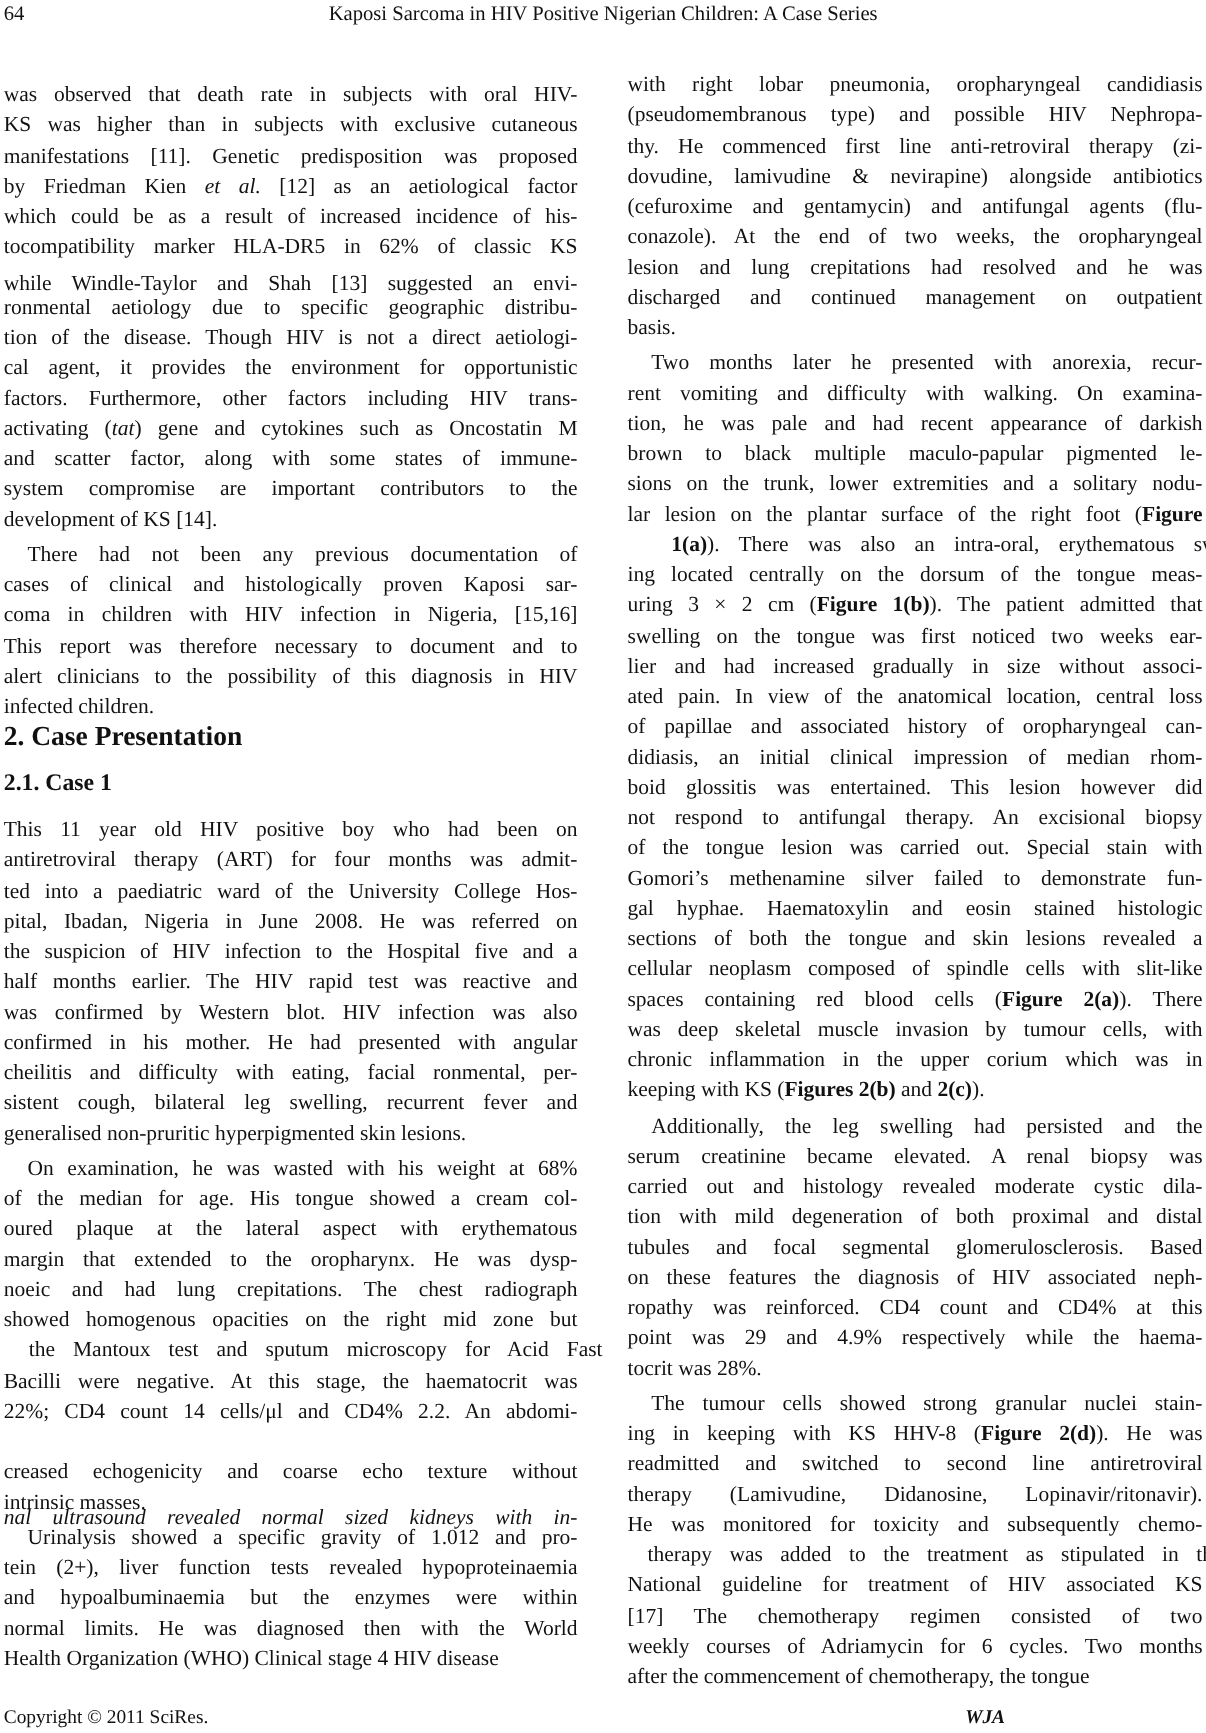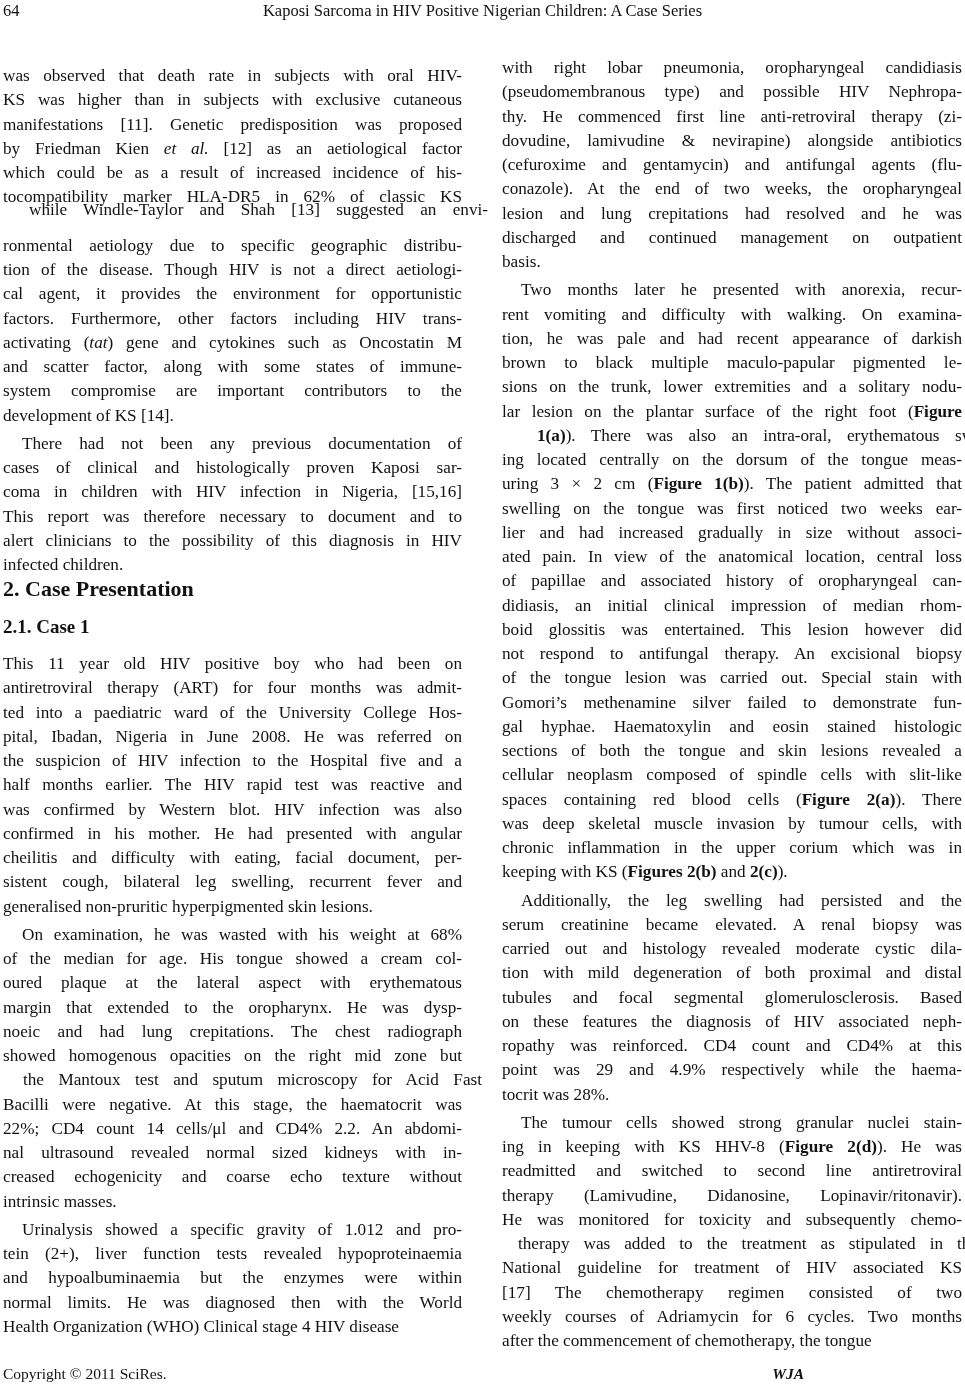--- a/index.html
+++ b/index.html
@@ -49,21 +49,21 @@
   <span class="head-title">Kaposi Sarcoma in HIV Positive Nigerian Children: A Case Series</span>
 </div>
 
 <div class="col col-left">
     <div class="ln" style="top: 64px; overflow: visible;">was observed that death rate in subjects with oral HIV-</div>
     <div class="ln" style="top: 88.25px; overflow: visible;">KS was higher than in subjects with exclusive cutaneous</div>
     <div class="ln" style="top: 112.5px; overflow: visible;">manifestations [11]. Genetic predisposition was proposed</div>
     <div class="ln" style="top: 136.75px; overflow: visible;"><span>by Friedman Kien </span><i>et al.</i><span> [12] as an aetiological factor</span></div>
     <div class="ln" style="top: 161px; overflow: visible;">which could be as a result of increased incidence of his-</div>
     <div class="ln" style="top: 185.25px; overflow: visible;">tocompatibility marker HLA-DR5 in 62% of classic KS</div>
-    <div class="ln" style="top: 198px; overflow: visible; margin-left: 26px;">while Windle-Taylor and Shah [13] suggested an envi-</div>
+    <div class="ln" style="top: 215px; overflow: visible;">while Windle-Taylor and Shah [13] suggested an envi-</div>
     <div class="ln" style="top: 233.75px; overflow: visible;">ronmental aetiology due to specific geographic distribu-</div>
     <div class="ln" style="top: 258px; overflow: visible;">tion of the disease. Though HIV is not a direct aetiologi-</div>
     <div class="ln" style="top: 282.25px; overflow: visible;">cal agent, it provides the environment for opportunistic</div>
     <div class="ln" style="top: 306.5px; overflow: visible;">factors. Furthermore, other factors including HIV trans-</div>
     <div class="ln" style="top: 330.75px; overflow: visible;"><span>activating (</span><i>tat</i><span>) gene and cytokines such as Oncostatin M</span></div>
     <div class="ln" style="top: 355px; overflow: visible;">and scatter factor, along with some states of immune-</div>
     <div class="ln" style="top: 379.25px; overflow: visible;">system compromise are important contributors to the</div>
     <div class="ln last" style="top: 403.5px; overflow: visible;">development of KS [14].</div>
     <div class="ln ind" style="top: 431.75px; overflow: visible;">There had not been any previous documentation of</div>
     <div class="ln" style="top: 456px; overflow: visible;">cases of clinical and histologically proven Kaposi sar-</div>
@@ -74,33 +74,33 @@
     <div class="h2" style="top: 575px;">2. Case Presentation</div>
     <div class="h3" style="top: 614px;">2.1. Case 1</div>
     <div class="ln" style="top: 652px; overflow: visible;">This 11 year old HIV positive boy who had been on</div>
     <div class="ln" style="top: 676.25px; overflow: visible;">antiretroviral therapy (ART) for four months was admit-</div>
     <div class="ln" style="top: 700.5px; overflow: visible;">ted into a paediatric ward of the University College Hos-</div>
     <div class="ln" style="top: 724.75px; overflow: visible;">pital, Ibadan, Nigeria in June 2008. He was referred on</div>
     <div class="ln" style="top: 749px; overflow: visible;">the suspicion of HIV infection to the Hospital five and a</div>
     <div class="ln" style="top: 773.25px; overflow: visible;">half months earlier. The HIV rapid test was reactive and</div>
     <div class="ln" style="top: 797.5px; overflow: visible;">was confirmed by Western blot. HIV infection was also</div>
     <div class="ln" style="top: 821.75px; overflow: visible;">confirmed in his mother. He had presented with angular</div>
-    <div class="ln" style="top: 846px; overflow: visible;">cheilitis and difficulty with eating, facial document, per-</div>
+    <div class="ln" style="top: 846px; overflow: visible;">cheilitis and difficulty with eating, facial ronmental, per-</div>
     <div class="ln" style="top: 870.25px; overflow: visible;">sistent cough, bilateral leg swelling, recurrent fever and</div>
     <div class="ln last" style="top: 894.5px; overflow: visible;">generalised non-pruritic hyperpigmented skin lesions.</div>
     <div class="ln ind" style="top: 922.75px; overflow: visible;">On examination, he was wasted with his weight at 68%</div>
     <div class="ln" style="top: 947px; overflow: visible;">of the median for age. His tongue showed a cream col-</div>
     <div class="ln" style="top: 971.25px; overflow: visible;">oured plaque at the lateral aspect with erythematous</div>
     <div class="ln" style="top: 995.5px; overflow: visible;">margin that extended to the oropharynx. He was dysp-</div>
     <div class="ln" style="top: 1019.75px; overflow: visible;">noeic and had lung crepitations. The chest radiograph</div>
     <div class="ln" style="top: 1044px; overflow: visible;">showed homogenous opacities on the right mid zone but</div>
     <div class="ln" style="top: 1068.25px; overflow: visible; margin-left: 20px;">the Mantoux test and sputum microscopy for Acid Fast</div>
     <div class="ln" style="top: 1092.5px; overflow: visible;">Bacilli were negative. At this stage, the haematocrit was</div>
     <div class="ln" style="top: 1116.75px; overflow: visible;">22%; CD4 count 14 cells/μl and CD4% 2.2. An abdomi-</div>
-    <div class="ln" style="top: 1141px; overflow: visible;">nal ultrasound revealed normal sized kidneys with in-</div>
+    <div class="ln" style="top: 1202px; overflow: visible; font-style: italic;">nal ultrasound revealed normal sized kidneys with in-</div>
     <div class="ln" style="top: 1165.25px; overflow: visible;">creased echogenicity and coarse echo texture without</div>
     <div class="ln last" style="top: 1189.5px; overflow: visible;">intrinsic masses.</div>
     <div class="ln ind" style="top: 1217.75px; overflow: visible;">Urinalysis showed a specific gravity of 1.012 and pro-</div>
     <div class="ln" style="top: 1242px; overflow: visible;">tein (2+), liver function tests revealed hypoproteinaemia</div>
     <div class="ln" style="top: 1266.25px; overflow: visible;">and hypoalbuminaemia but the enzymes were within</div>
     <div class="ln" style="top: 1290.5px; overflow: visible;">normal limits. He was diagnosed then with the World</div>
     <div class="ln last" style="top: 1314.75px; overflow: visible;">Health Organization (WHO) Clinical stage 4 HIV disease</div>
   </div>
 <div class="col col-right">
     <div class="ln" style="top: 56px; overflow: visible;">with right lobar pneumonia, oropharyngeal candidiasis</div>

